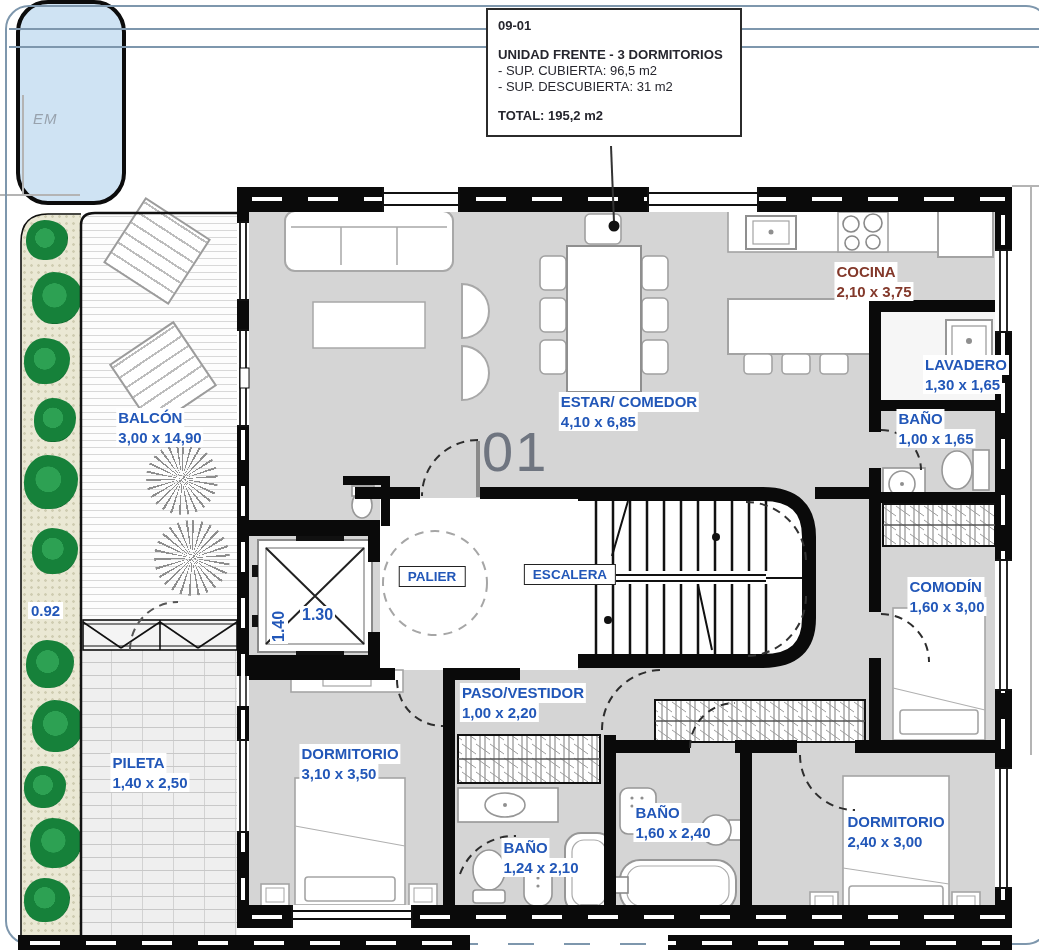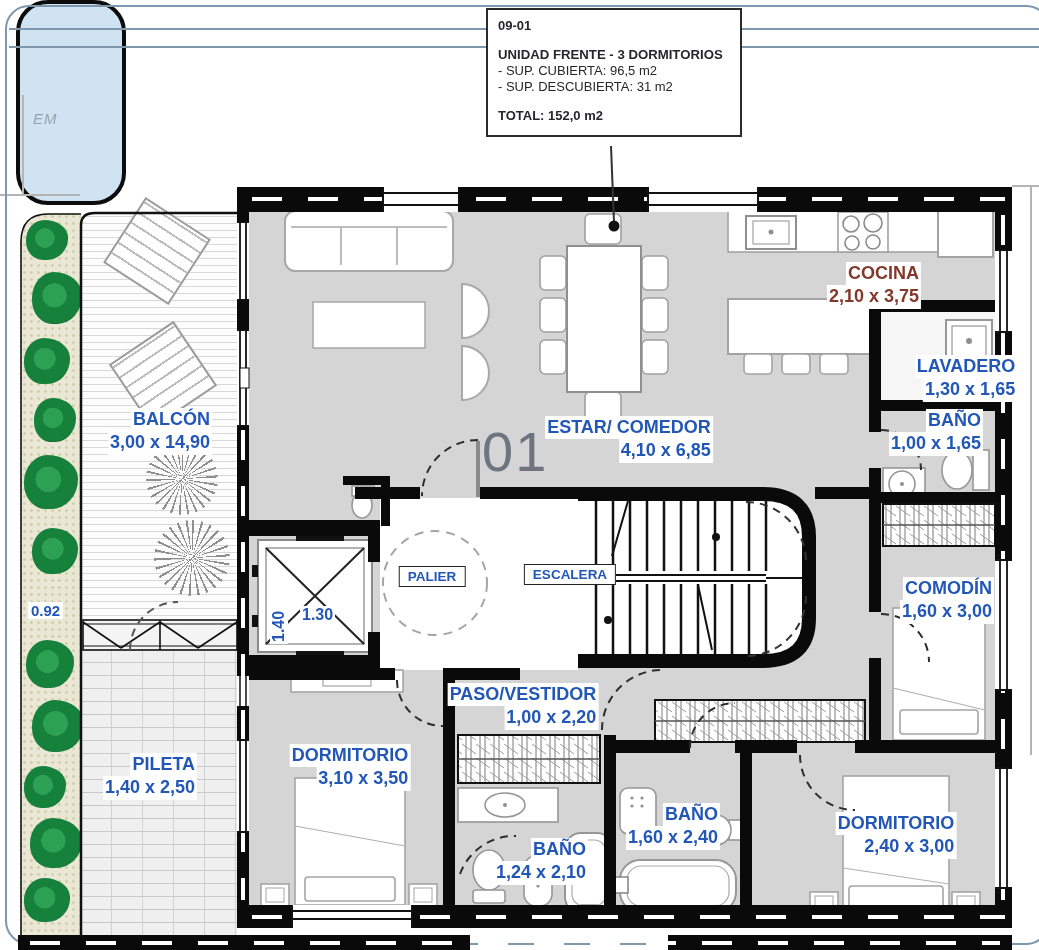--- a/index.html
+++ b/index.html
@@ -33,27 +33,27 @@
   #pool{left:95px;top:700px;width:110px;height:205px;box-sizing:border-box;background:#cfe3f3;
     border:4px solid #0c0c0c;border-radius:32px;z-index:6;}
   #pool .inner{position:absolute;inset:5px;border:2px solid #7e97ad;border-radius:24px;}
   #pool .step{position:absolute;left:9px;right:9px;height:0;border-top:2px solid #7e97ad;}
   #pool .s1{top:28px;} #pool .s2{top:46px;}
   
   .gline{position:absolute;background:#b4b4b4;}
   
   #plansvg{position:absolute;left:0;top:0;z-index:10;}
   
-  .rlabel{position:absolute;transform:translateX(-50%);text-align:right;z-index:30;
-    font-size:18px;font-weight:700;color:#2257b8;line-height:1.3;white-space:nowrap;}
+  .rlabel{position:absolute;transform:translateX(-50%);text-align:left;z-index:30;
+    font-size:15px;font-weight:700;color:#2257b8;line-height:1.3;white-space:nowrap;}
   .rlabel .l{display:inline-block;background:#fff;padding:0 2px;}
   .rlabel.red{color:#83382a;}
   #lb-balcon{left:160px;top:408px;} #lb-cocina{left:874px;top:262px;}
   #lb-lavadero{left:938px;top:355px;margin-left:28px;} #lb-bano3{left:936px;top:409px;}
-  #lb-estar{left:629px;top:416px;} #lb-comodin{left:947px;top:577px;}
+  #lb-estar{left:629px;top:392px;} #lb-comodin{left:947px;top:577px;}
   #lb-paso{left:523px;top:683px;} #lb-dorm1{left:350px;top:744px;}
   #lb-bano1{left:541px;top:838px;} #lb-bano2{left:673px;top:803px;}
   #lb-dorm2{left:896px;top:812px;} #lb-pileta{left:150px;top:753px;}
   .boxlabel{position:absolute;transform:translateX(-50%);border:1.5px solid #222;background:#fff;
     color:#2257b8;font-weight:700;font-size:13.5px;padding:2px 8px;z-index:30;white-space:nowrap;}
   #lb-palier{left:432px;top:566px;text-align:right;} #lb-escalera{left:570px;top:564px;}
   .anno{position:absolute;z-index:30;}
   #em{left:33px;top:110px;color:#98a2ad;font-style:italic;font-size:15px;letter-spacing:1px;}
   #unit01{left:482px;top:419px;font-size:56px;color:#6f7580;letter-spacing:2px;z-index:25;}
   #dim074{left:28px;top:602px;color:#2257b8;font-weight:700;font-size:15px;background:#fff;padding:0 3px;}
@@ -339,21 +339,21 @@
       <line x1="611" y1="146" x2="614" y2="222" stroke="#333" stroke-width="2"></line>
       <circle cx="614" cy="226" r="5.5" fill="#111"></circle>
     </g>
   </svg>
 
   <div class="infobox">
     <div class="ib-code">09-01</div>
     <div class="ib-title">UNIDAD FRENTE - 3 DORMITORIOS</div>
     <div class="ib-line">- SUP. CUBIERTA: 96,5 m2</div>
     <div class="ib-line">- SUP. DESCUBIERTA: 31 m2</div>
-    <div class="ib-total">TOTAL: 152,0 m2</div>
+    <div class="ib-total">TOTAL: 195,2 m2</div>
   </div>
 
   <div class="anno" id="em">EM</div>
   <div class="anno" id="unit01">01</div>
   <div class="anno" id="dim074">0.92</div>
   <div class="anno" id="elev140">1.40</div>
   <div class="anno" id="elev130">1.30</div>
 
   <div class="rlabel" id="lb-balcon">
     <span class="l">BALCÓN</span><br>

